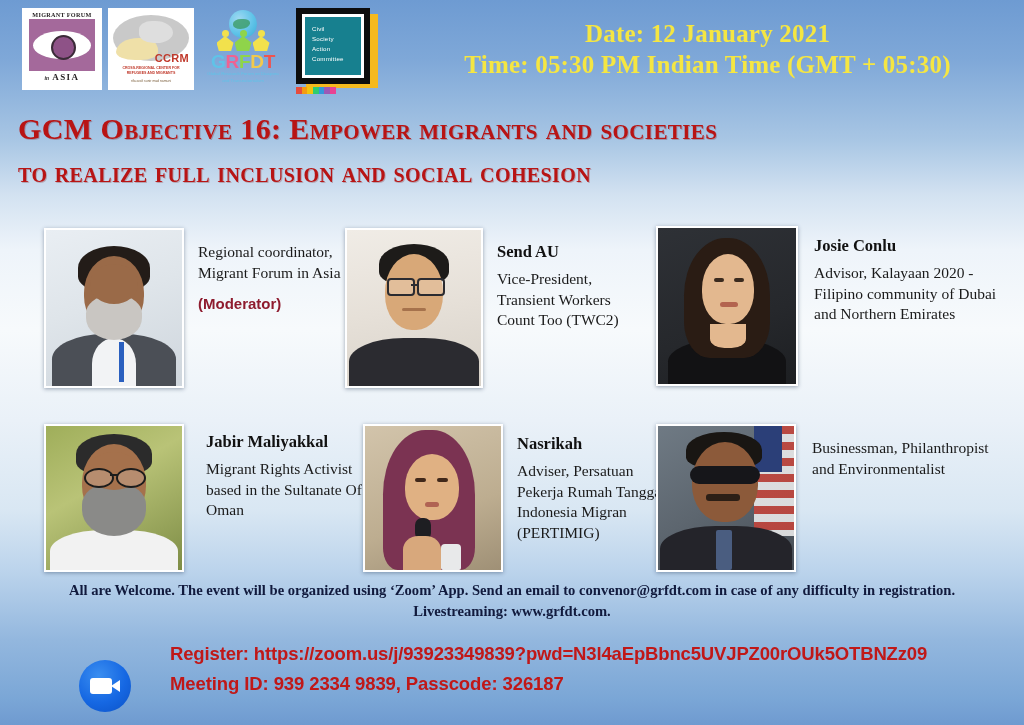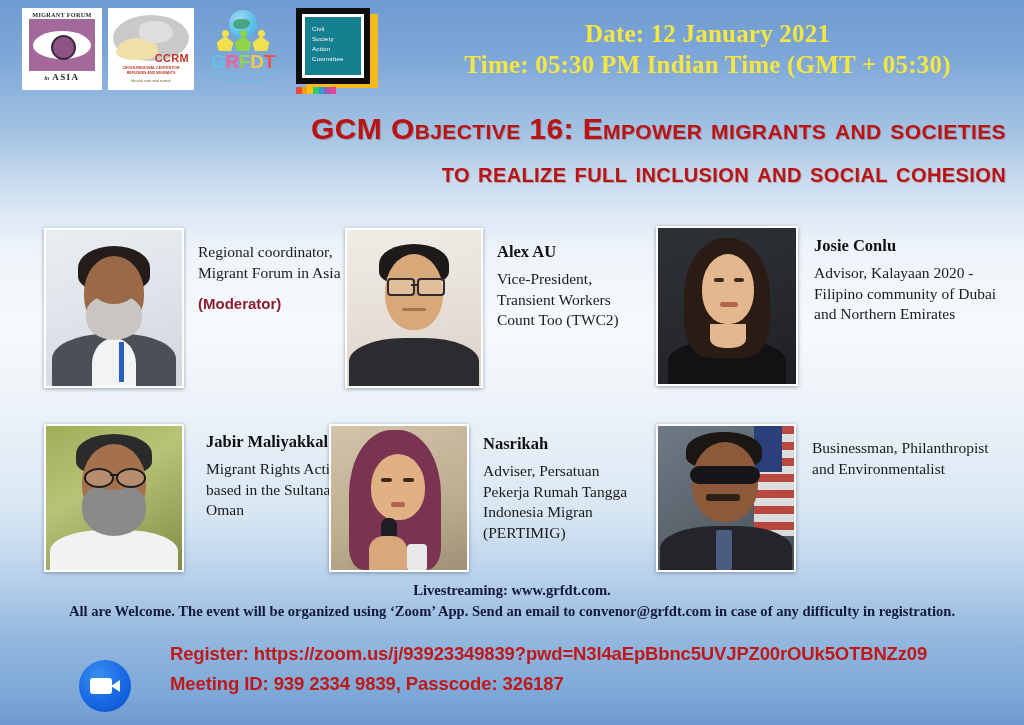--- a/index.html
+++ b/index.html
@@ -293,23 +293,23 @@
   }
   .datetime .d-date { font-size: 25px; line-height: 1.25; letter-spacing: .2px; }
   .datetime .d-time { font-size: 25px; line-height: 1.3; letter-spacing: .2px; }
 
   
   .title-block {
     position: absolute;
     left: 18px;
     top: 106px;
     width: 988px;
-    text-align: right;
+    text-align: left;
     color: #b81414;
-    font-family: Liberation Sans, sans-serif;
+    font-family: Liberation Serif, serif;
     font-weight: bold;
     font-variant: small-caps;
     text-shadow: 1px 1px 0 rgba(120,0,0,.25);
   }
   .title-block .t1 { font-size: 30px; line-height: 1.5; letter-spacing: .4px; }
   .title-block .t2 { font-size: 28px; line-height: 1.6; letter-spacing: .4px; }
 
   
   .speaker {
     position: absolute;
@@ -510,21 +510,21 @@
       <div class="ph-bg" style="background:linear-gradient(170deg,#f0ece6 0%,#e6e0d8 50%,#d8d2c9 100%);"></div>
       <div class="ph-body" style="left:2px;top:108px;width:130px;height:56px;background:#2b2b30;"></div>
       <div class="ph-hair" style="left:32px;top:14px;width:70px;height:40px;background:#1d1b19;"></div>
       <div class="ph-head" style="left:38px;top:24px;width:58px;height:76px;background:#d8a878;"></div>
       <div class="ph-glass" style="left:40px;top:48px;width:24px;height:14px;border:2px solid #2b2b30;background:rgba(255,255,255,.25);"></div>
       <div class="ph-glass" style="left:70px;top:48px;width:24px;height:14px;border:2px solid #2b2b30;background:rgba(255,255,255,.25);"></div>
       <div style="position:absolute;left:64px;top:54px;width:6px;height:2px;background:#2b2b30;"></div>
       <div style="position:absolute;left:55px;top:78px;width:24px;height:3px;background:#a6724c;border-radius:2px;"></div>
     </div>
     <div class="info" style="width:150px;padding-top:14px;">
-      <div class="sp-name">Alex AU</div>
+      <div class="sp-name">Send AU</div>
       <div class="sp-role">Vice-President, Transient Workers Count Too (TWC2)</div>
     </div>
   </div>
 
   <div class="speaker" style="left:656px; top:226px;">
     <div class="photo" style="width:138px;height:156px;">
       <div class="ph-bg" style="background:linear-gradient(160deg,#2e3136 0%,#26282c 60%,#1d1f22 100%);"></div>
       <div class="ph-body" style="left:10px;top:112px;width:118px;height:52px;background:#121214;"></div>
       <div class="ph-hair" style="left:26px;top:10px;width:86px;height:120px;background:#2a1c14;border-radius:48% 48% 30% 30%;"></div>
       <div class="ph-head" style="left:44px;top:26px;width:52px;height:70px;background:#e3b88f;"></div>
@@ -550,21 +550,21 @@
       <div class="ph-glass" style="left:38px;top:42px;width:26px;height:16px;border:2px solid #1c1c1c;background:rgba(255,255,255,.2);border-radius:50%;"></div>
       <div class="ph-glass" style="left:70px;top:42px;width:26px;height:16px;border:2px solid #1c1c1c;background:rgba(255,255,255,.2);border-radius:50%;"></div>
       <div style="position:absolute;left:64px;top:48px;width:8px;height:2px;background:#1c1c1c;"></div>
     </div>
     <div class="info" style="width:156px;padding-top:8px;">
       <div class="sp-name">Jabir Maliyakkal</div>
       <div class="sp-role">Migrant Rights Activist based in the Sultanate Of Oman</div>
     </div>
   </div>
 
-  <div class="speaker" style="left:329px; top:424px;">
+  <div class="speaker" style="left:363px; top:424px;">
     <div class="photo" style="width:136px;height:144px;">
       <div class="ph-bg" style="background:linear-gradient(160deg,#cdbfa6 0%,#bfae92 55%,#a89madd 100%);"></div>
       <div class="ph-bg" style="background:linear-gradient(160deg,#d2c4ab 0%,#bdad90 60%,#9f9076 100%);"></div>
       <div class="ph-hair" style="left:18px;top:4px;width:92px;height:140px;background:#7b3352;border-radius:46% 46% 16% 16%;"></div>
       <div class="ph-head" style="left:40px;top:28px;width:54px;height:66px;background:#e0b183;"></div>
       <div style="position:absolute;left:50px;top:52px;width:11px;height:4px;background:#40281a;border-radius:3px;"></div>
       <div style="position:absolute;left:72px;top:52px;width:11px;height:4px;background:#40281a;border-radius:3px;"></div>
       <div style="position:absolute;left:60px;top:76px;width:14px;height:5px;background:#b06353;border-radius:4px;"></div>
       <div style="position:absolute;left:50px;top:92px;width:16px;height:22px;background:#1e1e22;border-radius:7px;"></div>
       <div style="position:absolute;left:38px;top:110px;width:38px;height:34px;background:#d8a87c;border-radius:40% 40% 0 0;"></div>
@@ -587,22 +587,22 @@
       <div style="position:absolute;left:32px;top:40px;width:70px;height:18px;background:#16161a;border-radius:9px;"></div>
       <div style="position:absolute;left:48px;top:68px;width:34px;height:7px;background:#2c1f16;border-radius:3px;"></div>
       <div style="position:absolute;left:58px;top:104px;width:16px;height:40px;background:#4a5d80;border-radius:2px;"></div>
     </div>
     <div class="info info-right" style="width:190px;padding-top:14px;">
       <div class="sp-role">Businessman, Philanthropist and Environmentalist</div>
     </div>
   </div>
 
   <div class="welcome">
+    <div>All are Welcome. The event will be organized using ‘Zoom’ App. Send an email to convenor@grfdt.com in case of any difficulty in registration.</div>
     <div>Livestreaming: www.grfdt.com.</div>
-    <div>All are Welcome. The event will be organized using ‘Zoom’ App. Send an email to convenor@grfdt.com in case of any difficulty in registration.</div>
   </div>
 
   <div class="zoomlogo">
     <div class="zcircle">
       <span class="cam"></span>
       <span class="lens"></span>
     </div>
     <div class="zword">zoom</div>
   </div>
 

